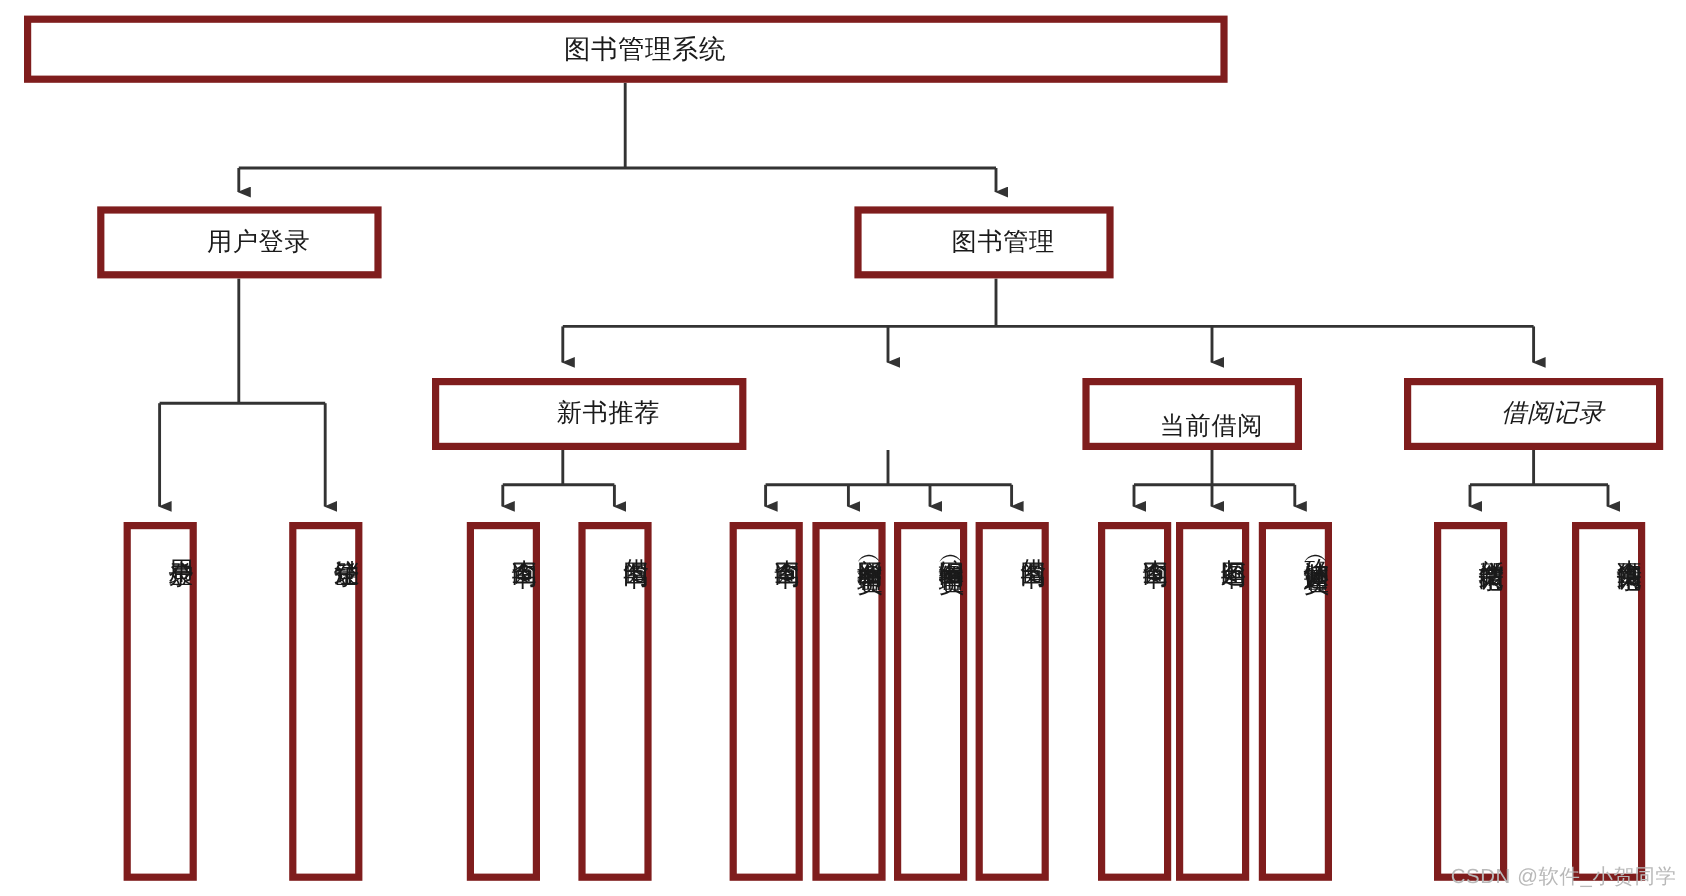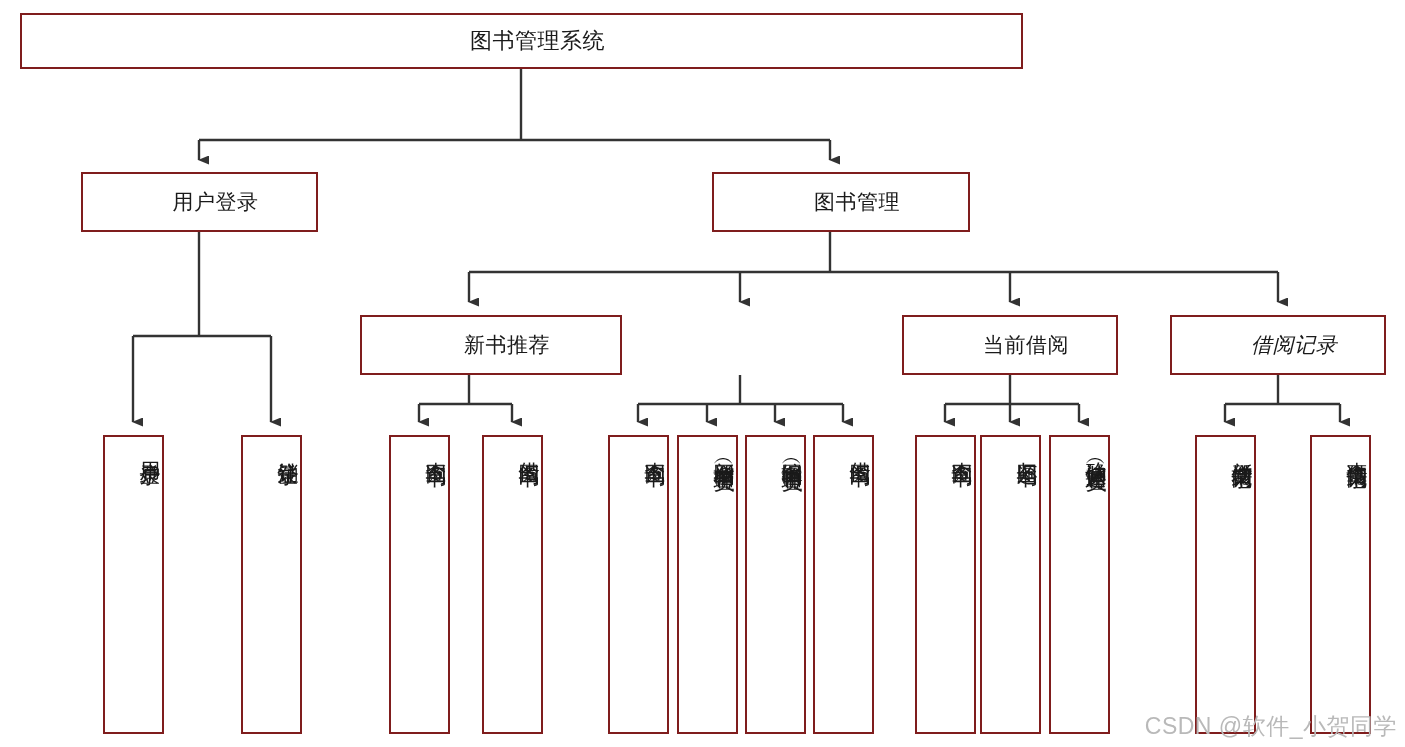--- a/index.html
+++ b/index.html
@@ -21,21 +21,21 @@
     position: absolute;
     left: 0;
     top: 0;
     width: 1405px;
     height: 747px;
     pointer-events: none;
   }
   .node {
     position: absolute;
     box-sizing: border-box;
-    border: 2px solid #7f1d1d;
+    border: 6px solid #7f1d1d;
     background: #ffffff;
     display: flex;
     align-items: center;
     justify-content: center;
     text-align: center;
     color: #1a1a1a;
     z-index: 2;
     padding-left: 32px;
   }
   .node .lbl {
@@ -60,21 +60,21 @@
     font-size: 21px;
     line-height: 1.18;
     letter-spacing: 1.5px;
     white-space: nowrap;
     max-height: 100%;
   }
   #watermark {
     position: absolute;
     right: 8px;
     bottom: 5px;
-    font-size: 23px;
+    font-size: 17px;
     color: #b9b9b9;
     letter-spacing: 0.5px;
     z-index: 5;
     white-space: nowrap;
     margin-top: 12px;
   }
 </style>
 </head>
 <body>
 
@@ -131,30 +131,30 @@
   </svg>
 
   <div class="node horiz root" style="left:20px; top:13px; width:1003px; height:56px;">
     <span class="lbl">图书管理系统</span>
   </div>
 
   <div class="node horiz" style="left:81px; top:172px; width:237px; height:60px;">
     <span class="lbl">用户登录</span>
   </div>
 
-  <div class="node horiz" style="left:712px; top:172px; width:258px; height:60px;">
+  <div class="node horiz" style="left:712px; top:172px; width:216px; height:60px;">
     <span class="lbl">图书管理</span>
   </div>
 
   <div class="node horiz" style="left:360px; top:315px; width:262px; height:60px;">
     <span class="lbl">新书推荐</span>
   </div>
 
 
-  <div class="node horiz" style="left:902px; top:315px; width:216px; height:60px;">
+  <div class="node horiz" style="left:902px; top:315px; width:183px; height:60px;align-items:flex-end;">
     <span class="lbl">当前借阅</span>
   </div>
 
   <div class="node horiz" style="left:1170px; top:315px; width:216px; height:60px;font-style:italic;">
     <span class="lbl">借阅记录</span>
   </div>
 
   <div class="node vert" style="left:103px; top:435px; width:61px; height:299px;">
     <span class="lbl">用户登录</span>
   </div>

